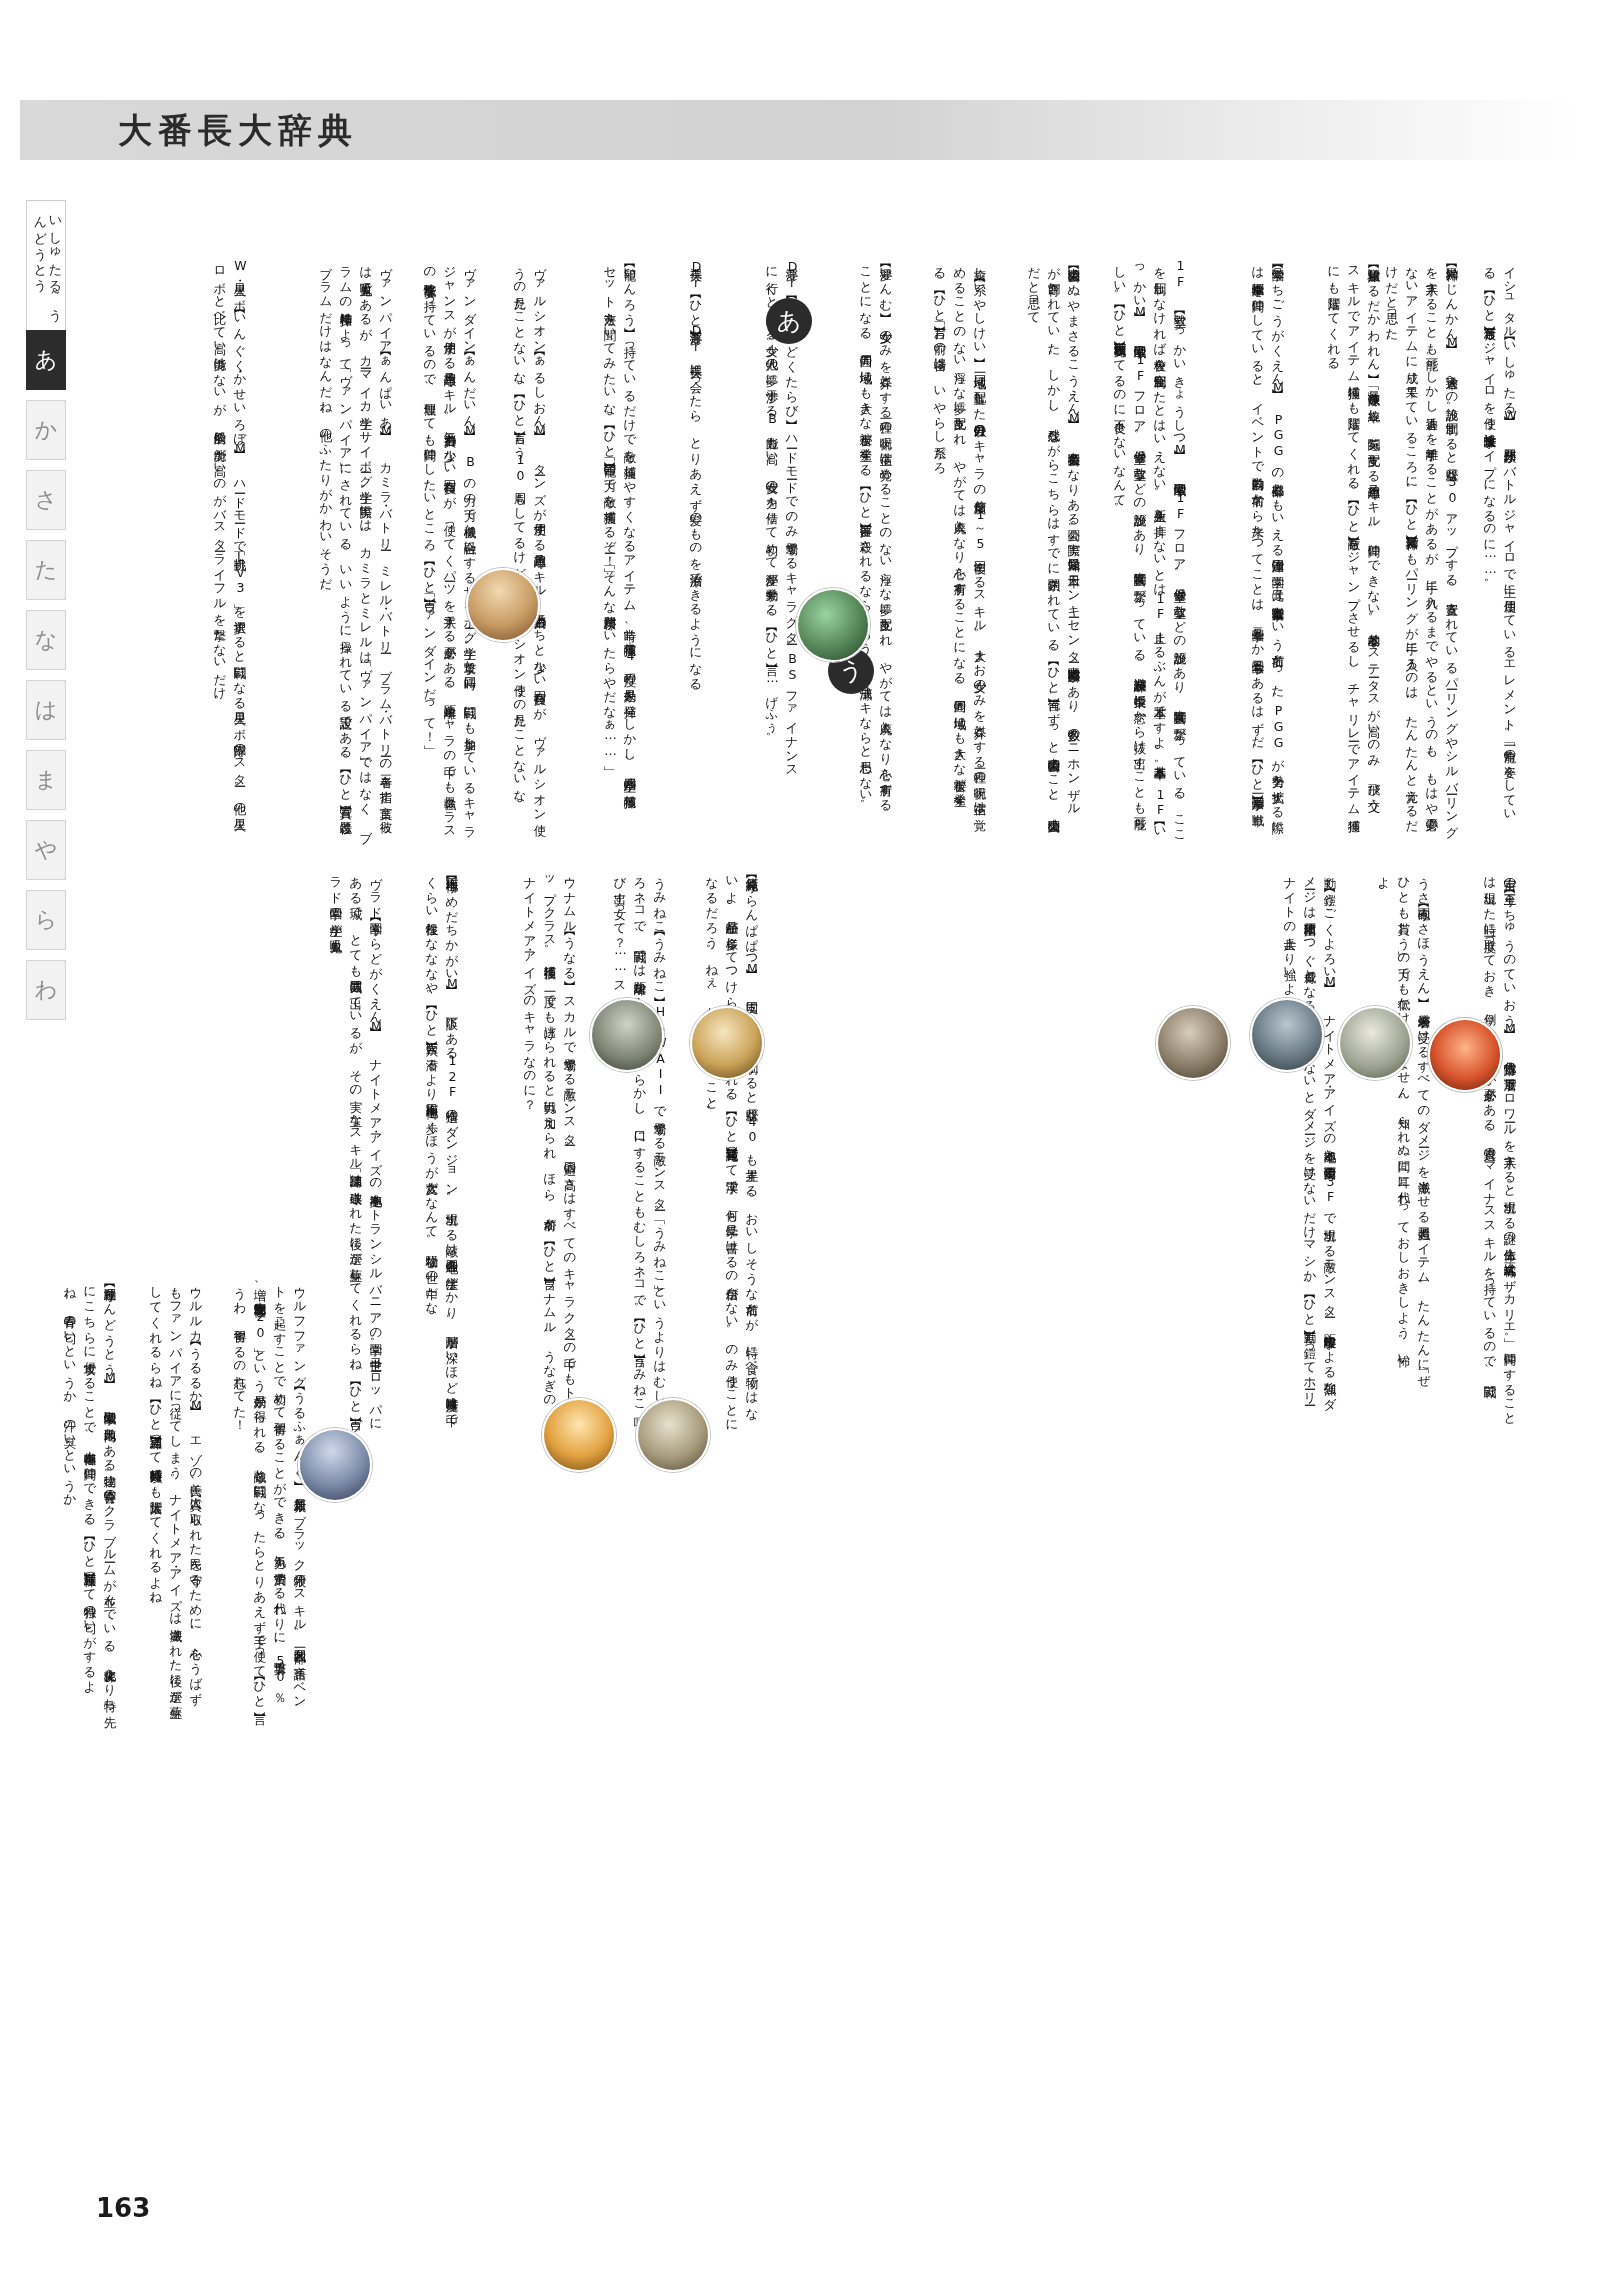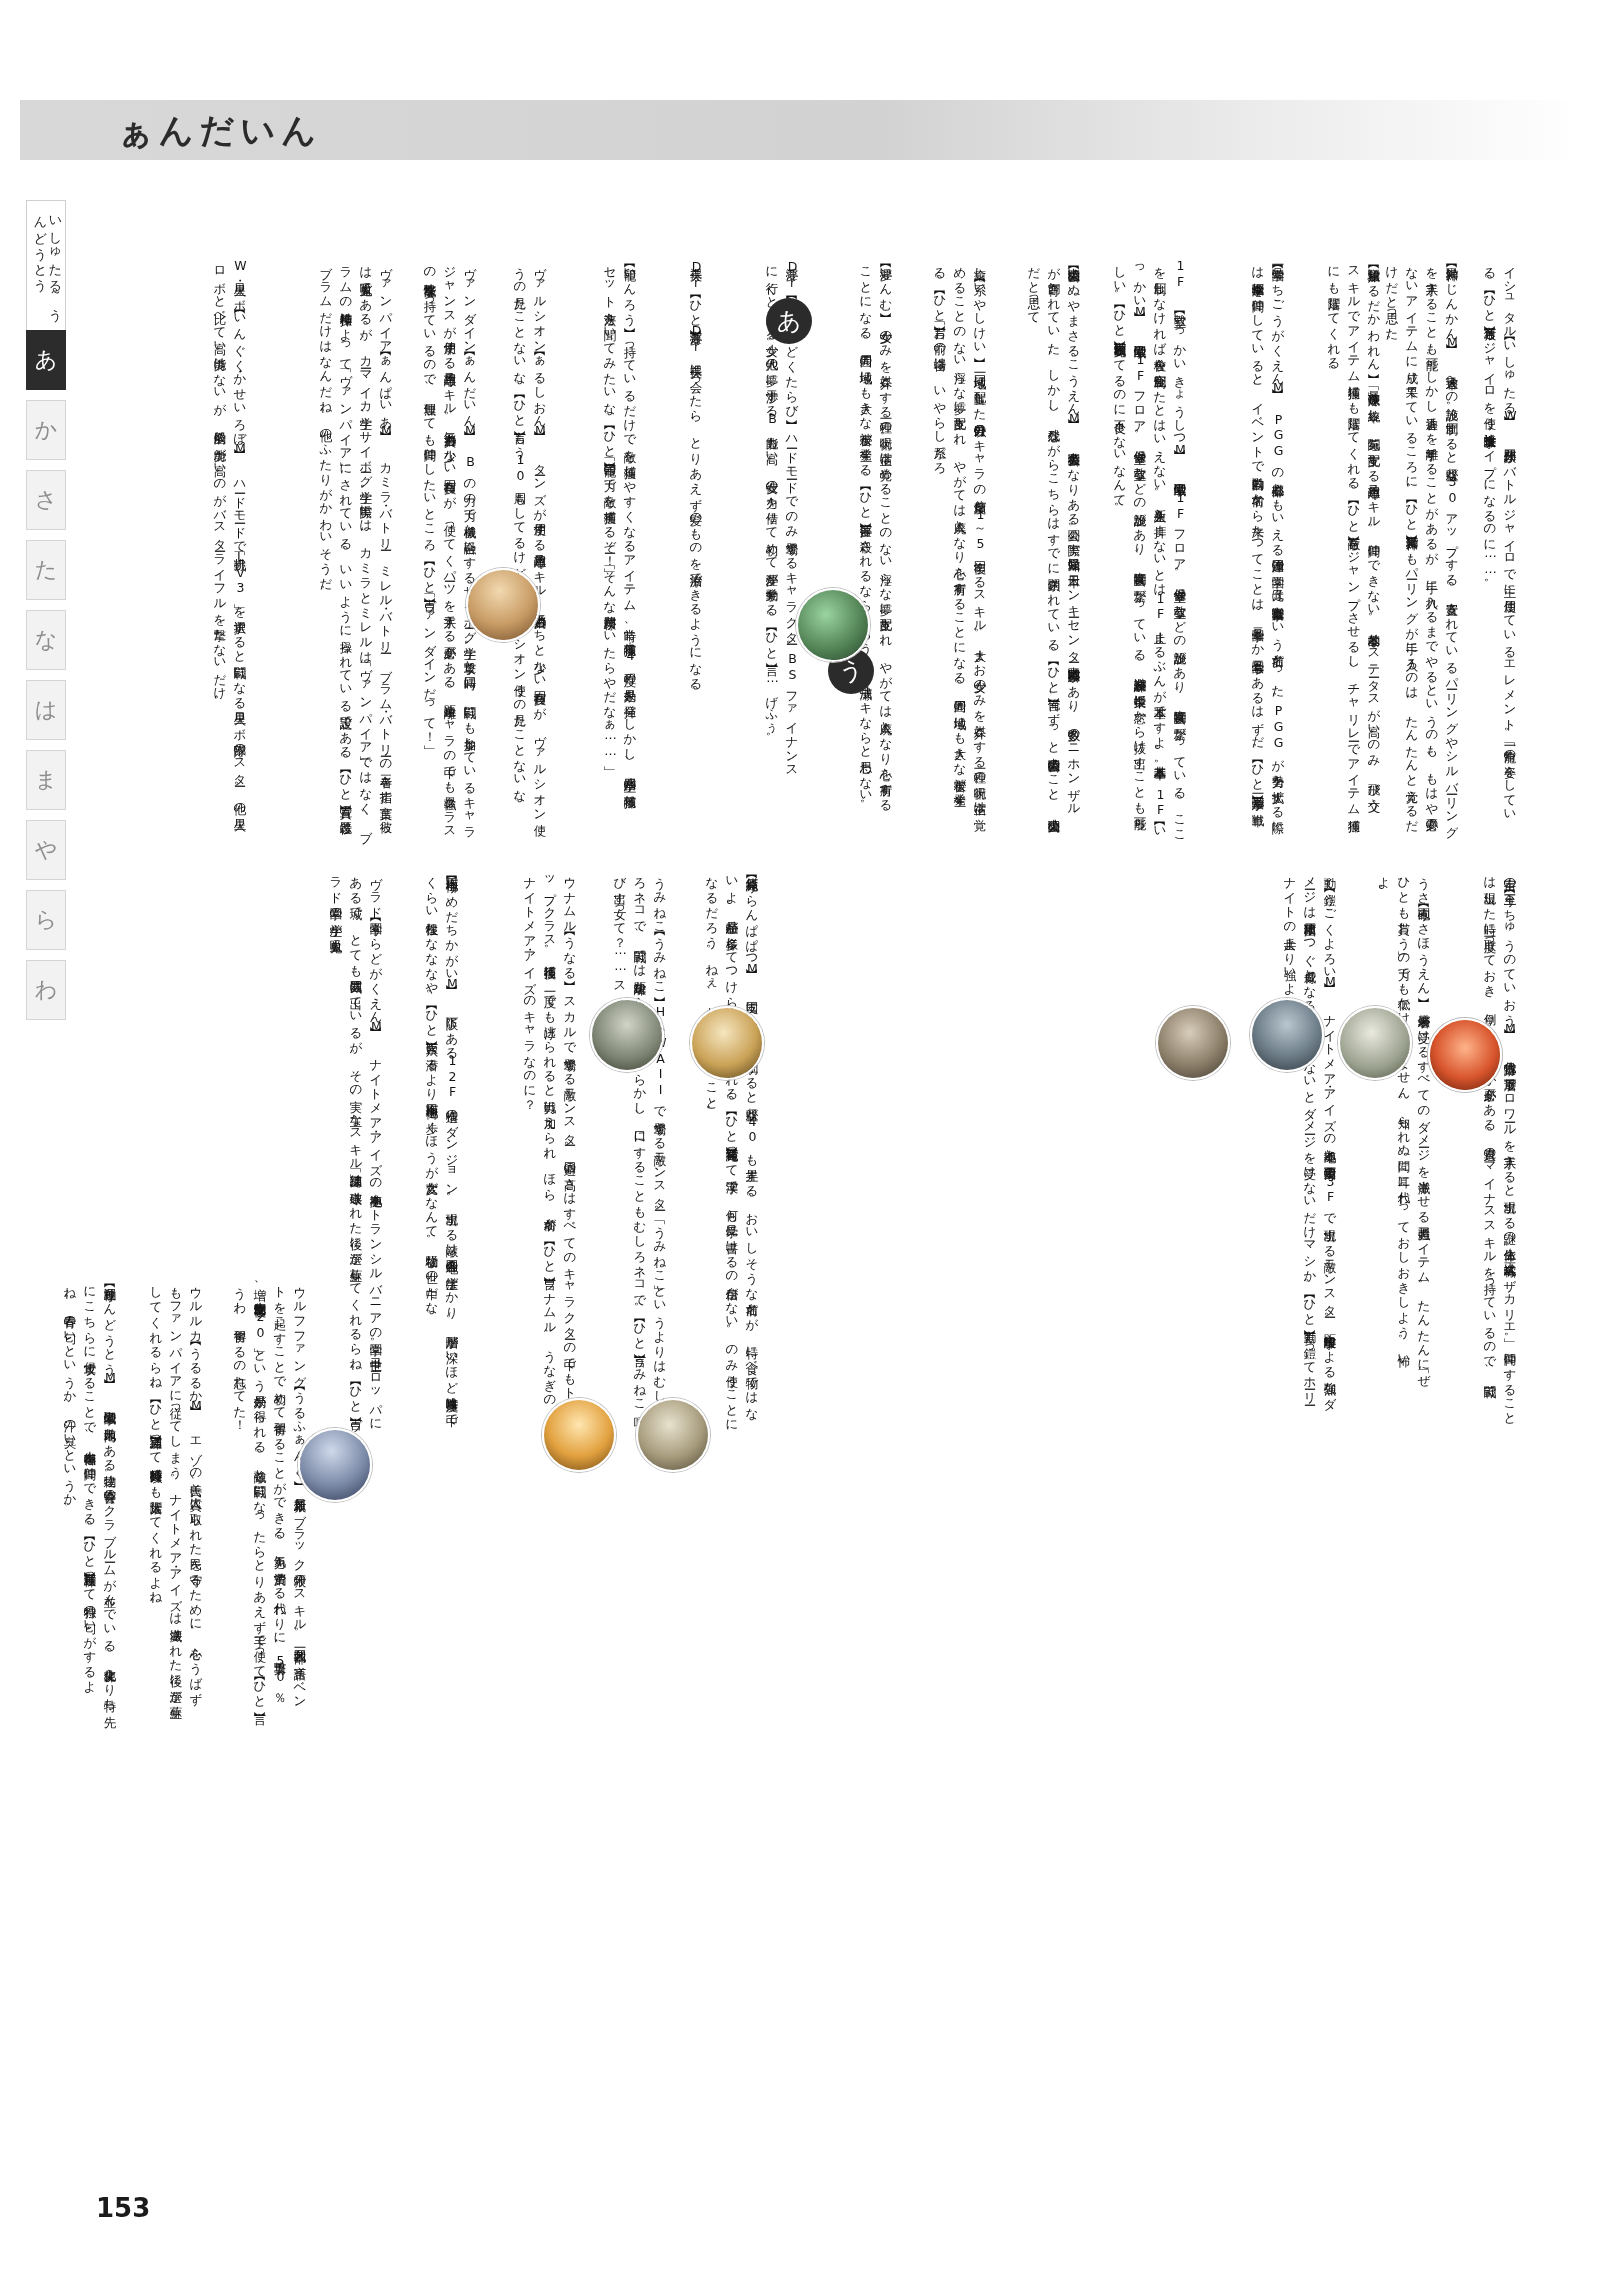--- a/index.html
+++ b/index.html
@@ -82,21 +82,21 @@
   .pagenum{
     position:absolute;left:96px;bottom:68px;font-size:26px;font-weight:bold;color:#1b1b1b;
   }
 </style>
 </head>
 <body>
 
 <div class="page">
 
   <div class="header-bar"></div>
-  <div class="header-title">ぁんだいん</div>
+  <div class="header-title">大番長大辞典</div>
 
   <div class="rail">
     <div class="rail-top-label">いしゅたる～うんどうとう</div>
     <div class="rail-item active">あ</div>
     <div class="rail-item">か</div>
     <div class="rail-item">さ</div>
     <div class="rail-item">た</div>
     <div class="rail-item">な</div>
     <div class="rail-item">は</div>
     <div class="rail-item">ま</div>
@@ -202,14 +202,14 @@
       </div>
     <div class="thumb t11" style="right:18px; top:760px;">
         <div class="inner"></div>
       </div>
     <div class="thumb t12" style="left:546px; top:1140px;">
         <div class="inner"></div>
       </div>
 
   </div>
 
-  <div class="pagenum">153</div>
+  <div class="pagenum">163</div>
 </div>
 
 </body></html>

